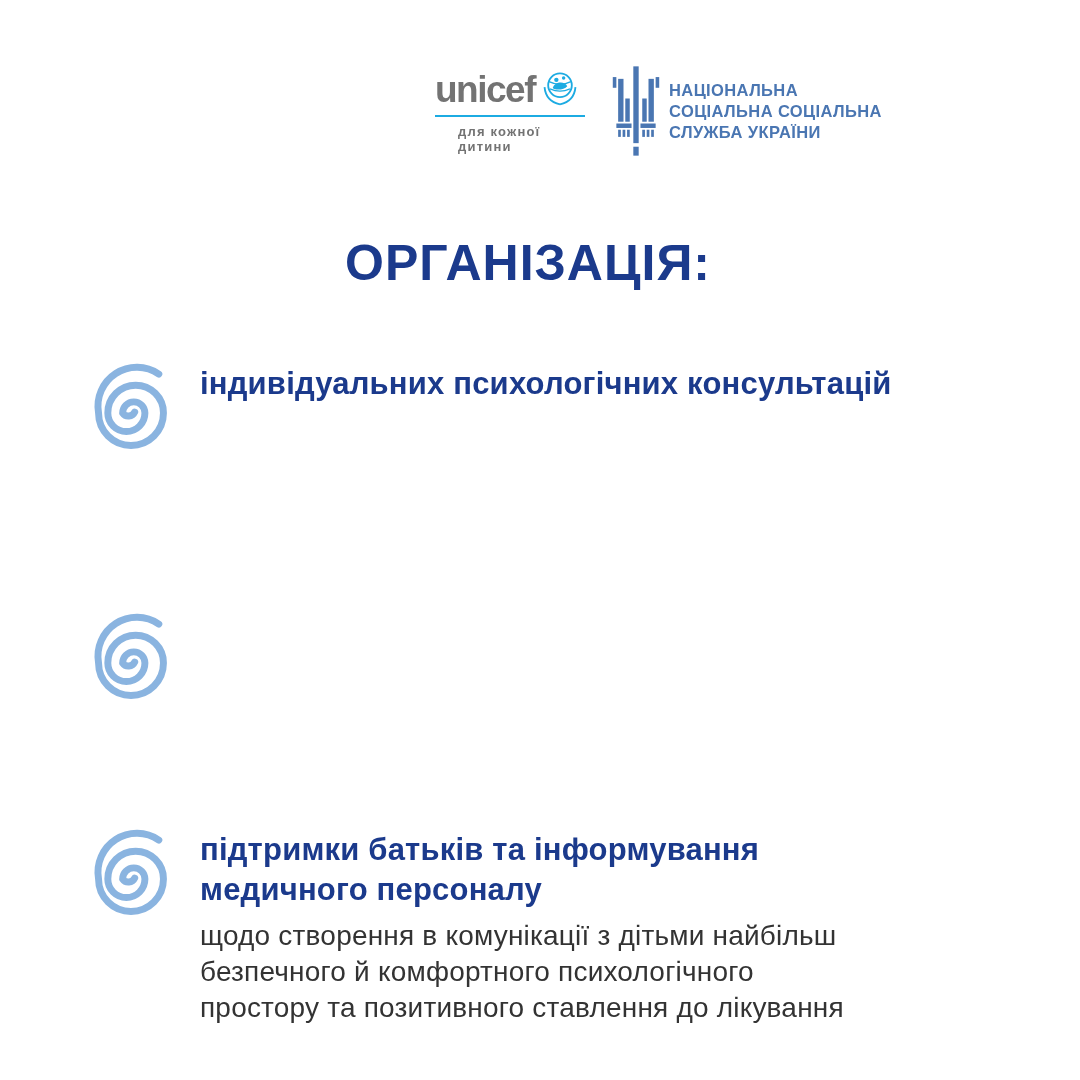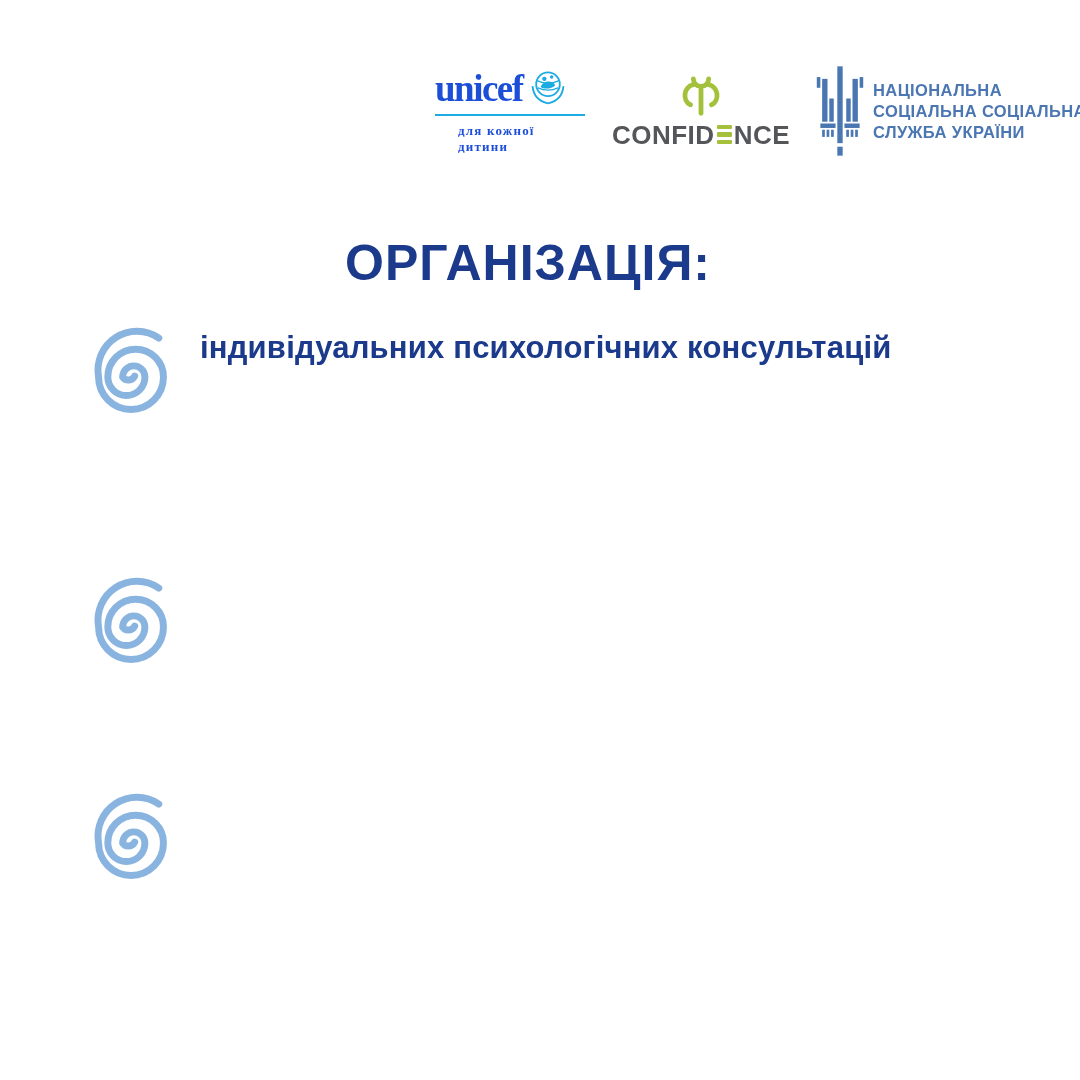--- a/index.html
+++ b/index.html
@@ -7,41 +7,41 @@
     width:1080px;height:1080px;background:#ffffff;overflow:hidden;
     font-family:"Liberation Sans", sans-serif;position:relative;
   }
   .canvas{position:absolute;inset:0;background:#ffffff;}
 
   
   .logos{
     position:absolute;top:64px;left:435px;
     display:flex;align-items:center;gap:24px;
   }
-  .unicef{color:#1d4ed8;width:152px;font-family:Liberation Serif, serif;}
+  .unicef{color:#737373;width:152px;}
   .unicef-top{display:flex;align-items:flex-end;gap:5px;}
   .unicef-word{font-size:37px;font-weight:700;letter-spacing:-1.5px;line-height:1;}
   .unicef-rule{height:2px;background:#1cabe2;margin:7px 0 7px;width:150px;}
   .unicef-tagline{font-size:13px;font-weight:600;letter-spacing:1.2px;text-transform:none;margin-left:23px;}
   .confidence{display:flex;flex-direction:column;align-items:center;gap:1px;width:180px;}
   .conf-word{font-size:26px;font-weight:800;color:#55565a;letter-spacing:0.5px;display:flex;align-items:center;line-height:1;}
   .conf-e{display:inline-flex;flex-direction:column;gap:3px;margin:0 2px;}
   .conf-e i{display:block;width:15px;height:4.5px;background:#a3c13a;border-radius:1px;}
   .nssu{display:flex;align-items:center;gap:8px;color:#4a76b2;}
   .nssu-text div{font-size:16.5px;line-height:21px;font-weight:600;letter-spacing:0.4px;white-space:nowrap;}
 
   
   .title{
     position:absolute;top:233px;left:0;width:1056px;margin:0;
     text-align:center;color:#1b3a8c;font-size:50px;font-weight:800;
     letter-spacing:1px;line-height:60px;
   }
 
   
-  .item{position:absolute;left:84px;display:flex;gap:22px;align-items:flex-start;}
+  .item{position:absolute;left:84px;display:flex;gap:22px;align-items:flex-start;margin-top:36px;}
   .item .spiral{flex:0 0 auto;margin-top:2px;}
   .item .txt{padding-top:4px;max-width:830px;}
   .item h2{
     margin:0 0 8px;color:#1b3a8c;font-size:31px;line-height:40px;
     font-weight:800;letter-spacing:0.2px;white-space:pre-line;
   }
   .item p{
     margin:0;color:#333333;font-size:28px;line-height:36px;
     font-weight:400;letter-spacing:0.2px;white-space:pre-line;
   }
@@ -71,39 +71,20 @@
             <circle cx="18" cy="13" r="2.4"></circle>
             <circle cx="26" cy="11" r="1.9"></circle>
             <path d="M14,22 C16,15 27,14 30,20 C27,24 17,25 14,22 Z"></path>
           </g>
         </svg>
       </div>
       <div class="unicef-rule"></div>
       <div class="unicef-tagline">для кожної дитини</div>
     </div>
 
-    <div class="confidence">
-      <svg width="50" height="46" viewBox="0 0 52 48" aria-hidden="true">
-        <g fill="none" stroke="#a3c13a" stroke-width="5" stroke-linecap="round">
-          <path d="M18,4 A8,8 0 0 0 34,4"></path>
-          <path d="M26,15 L26,40"></path>
-          <path d="M15,31 C6,27 8,12 18,10"></path>
-          <path d="M37,31 C46,27 44,12 34,10"></path>
-        </g>
-      </svg>
-      <div class="conf-word">
-        <span>CONFID</span>
-        <span class="conf-e">
-            <i></i>
-            <i></i>
-            <i></i>
-          </span>
-        <span>NCE</span>
-      </div>
-    </div>
 
     <div class="nssu">
       <svg width="50" height="94" viewBox="0 0 56 100" aria-hidden="true">
         <g fill="#4a76b2">
           <rect x="25" y="0" width="6" height="86"></rect>
           <rect x="25" y="90" width="6" height="10"></rect>
           <rect x="8" y="14" width="6" height="48"></rect>
           <rect x="2" y="12" width="4" height="12"></rect>
           <rect x="42" y="14" width="6" height="48"></rect>
           <rect x="50" y="12" width="4" height="12"></rect>
@@ -144,15 +125,22 @@
       <path d="M 80,13 A 42,42 0 0 0 15,55 A 35,35 0 0 0 85,55 A 30,30 0 0 0 25,55 A 20,20 0 0 0 65,55 A 12,12 0 0 0 41,55 A 7.5,7.5 0 0 0 54,54" fill="none" stroke="#8ab4e0" stroke-width="7.5" stroke-linecap="round"></path>
     </svg>
     <div class="txt">
     </div>
   </section>
 
   <section class="item item-3">
     <svg class="spiral" width="94" height="102" viewBox="0 0 100 110" aria-hidden="true">
       <path d="M 80,13 A 42,42 0 0 0 15,55 A 35,35 0 0 0 85,55 A 30,30 0 0 0 25,55 A 20,20 0 0 0 65,55 A 12,12 0 0 0 41,55 A 7.5,7.5 0 0 0 54,54" fill="none" stroke="#8ab4e0" stroke-width="7.5" stroke-linecap="round"></path>
     </svg>
+    <div class="txt">
+      <h2>підтримки батьків та інформування
+медичного персоналу</h2>
+      <p>щодо створення в комунікації з дітьми найбільш
+безпечного й комфортного психологічного
+простору та позитивного ставлення до лікування</p>
+    </div>
   </section>
 
 </div>
 
 </body></html>

